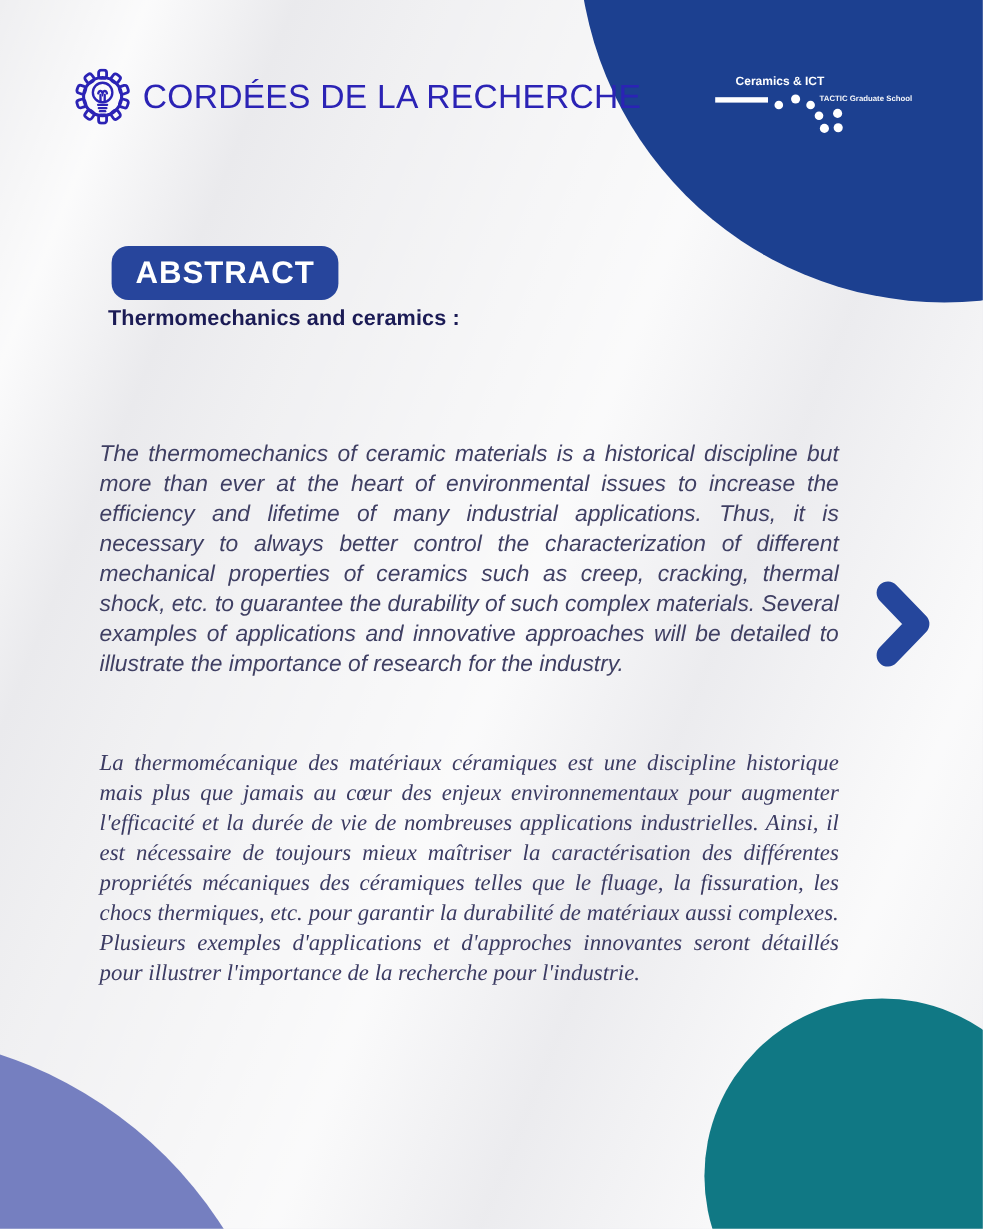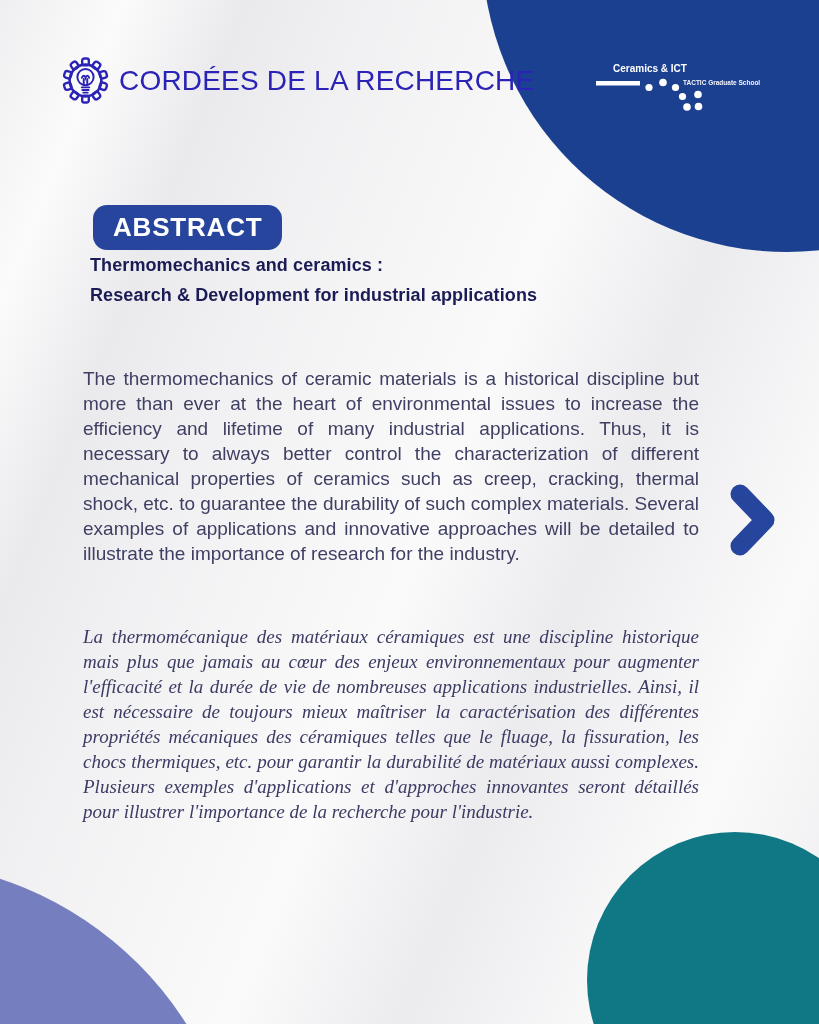--- a/index.html
+++ b/index.html
@@ -77,21 +77,21 @@
     position: absolute; left: 90px; top: 250px; width: 640px;
     color: #1b1b55; font-weight: bold; font-size: 18px; line-height: 30px;
     letter-spacing: 0.1px;
   }
 
   
   .para {
     position: absolute; left: 83px; width: 616px;
     text-align: justify;
     color: #3f3f63;
-    font-size: 19px; line-height: 25px;
+    font-size: 19px; line-height: 25px; font-style: italic;
   }
   .para-en { top: 366px; }
   .para-fr { top: 624px; font-style: italic; color: #3b3b63; font-family: Liberation Serif, serif; }
 
   
   .next-arrow {
     position: absolute; left: 726px; top: 481px; width: 52px; height: 78px;
     cursor: pointer; background: transparent; border: none; padding: 0;
   }
   .next-arrow svg { display: block; width: 52px; height: 78px; }
@@ -148,21 +148,20 @@
     </svg>
     <span class="brand-text">CORDÉES DE LA RECHERCHE</span>
   </div>
 
   <div class="badge">
     <span>ABSTRACT</span>
   </div>
 
   <div class="doc-title">
     <div>Thermomechanics and ceramics :</div>
-    <div>Research &amp; Development for industrial applications</div>
   </div>
 
   <p class="para para-en">The thermomechanics of ceramic materials is a historical discipline but more than ever at the heart of environmental issues to increase the efficiency and lifetime of many industrial applications. Thus, it is necessary to always better control the characterization of different mechanical properties of ceramics such as creep, cracking, thermal shock, etc. to guarantee the durability of such complex materials. Several examples of applications and innovative approaches will be detailed to illustrate the importance of research for the industry.</p>
 
   <p class="para para-fr">La thermomécanique des matériaux céramiques est une discipline historique mais plus que jamais au cœur des enjeux environnementaux pour augmenter l'efficacité et la durée de vie de nombreuses applications industrielles. Ainsi, il est nécessaire de toujours mieux maîtriser la caractérisation des différentes propriétés mécaniques des céramiques telles que le fluage, la fissuration, les chocs thermiques, etc. pour garantir la durabilité de matériaux aussi complexes. Plusieurs exemples d'applications et d'approches innovantes seront détaillés pour illustrer l'importance de la recherche pour l'industrie.</p>
 
   <button class="next-arrow">
     <svg viewBox="0 0 52 78" fill="none">
       <path d="M14 13 L39 39 L14 65" stroke="#25469c" stroke-width="19" stroke-linecap="round" stroke-linejoin="round"></path>
     </svg>

